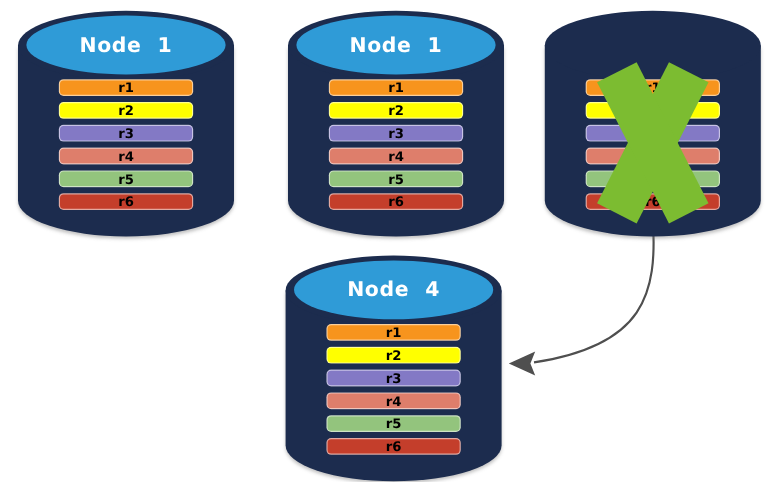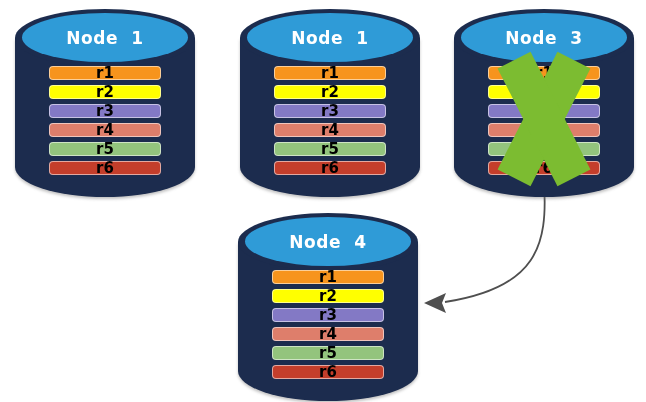--- a/index.html
+++ b/index.html
@@ -32,21 +32,21 @@
   .rows{
     position:absolute;left:34px;right:34px;top:57px;
     display:flex;flex-direction:column;gap:5px;
   }
   .row{
     box-sizing:border-box;height:14px;border-radius:4px;
     border:1px solid rgba(255,255,255,.55);
     display:flex;align-items:center;justify-content:center;
   }
   .row span{
-    color:var(--row-text);font-size:15px;font-weight:bold;line-height:1;
+    color:var(--row-text);font-size:11px;font-weight:bold;line-height:1;
   }
   
   .xmark{position:absolute;left:496px;top:46px;width:95px;height:145px;pointer-events:none;}
   .xbar{
     position:absolute;left:50%;top:50%;width:37px;height:132px;
     background:var(--x-mark);
   }
   .xbar.a{transform:translate(-50%,-50%) rotate(27deg);}
   .xbar.b{transform:translate(-50%,-50%) rotate(-27deg);}
   
@@ -116,23 +116,20 @@
         </div>
         <div class="row" style="background: rgb(196, 62, 43);">
           <span>r6</span>
         </div>
       </div>
   </div>
 
   <div class="node" style="left:454px;top:9px;">
     <div class="cyl-body"></div>
     <div class="cyl-rim"></div>
-    <div class="cyl-top">
-      <span class="node-title">Node 3</span>
-    </div>
     <div class="rows">
         <div class="row" style="background: rgb(247, 148, 29);">
           <span>r1</span>
         </div>
         <div class="row" style="background: rgb(255, 255, 0);">
           <span>r2</span>
         </div>
         <div class="row" style="background: rgb(131, 121, 197);">
           <span>r3</span>
         </div>

